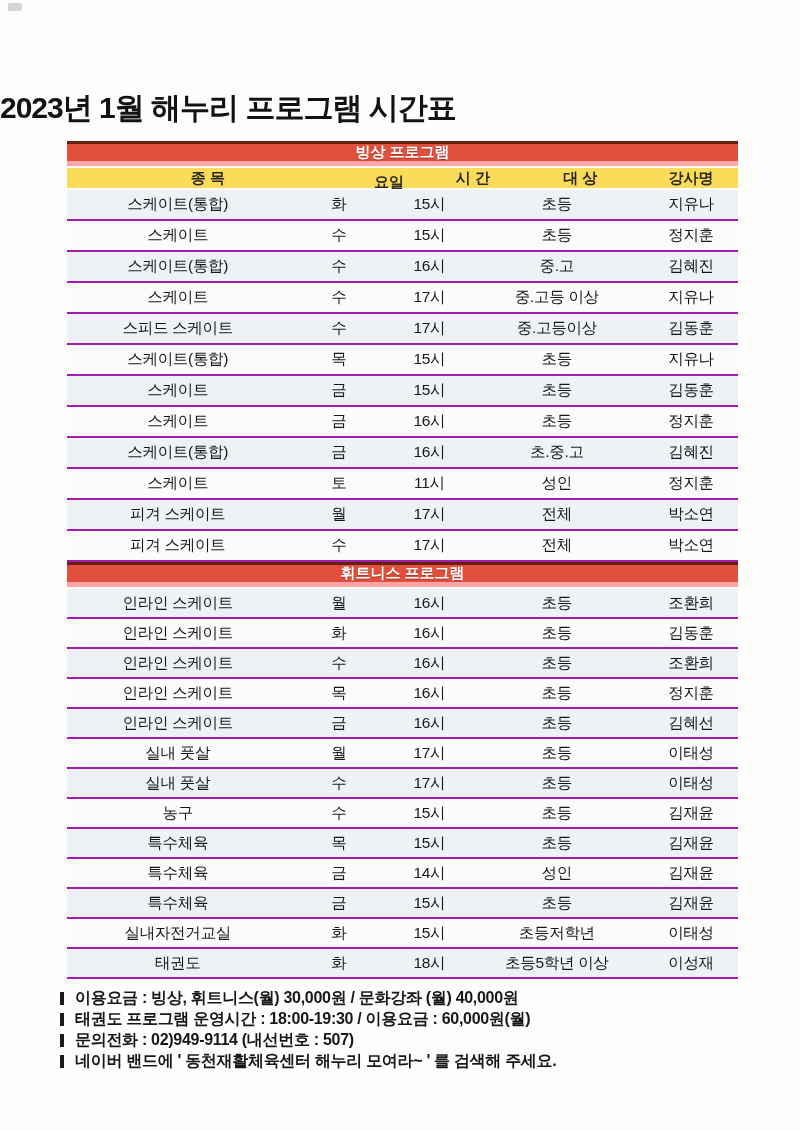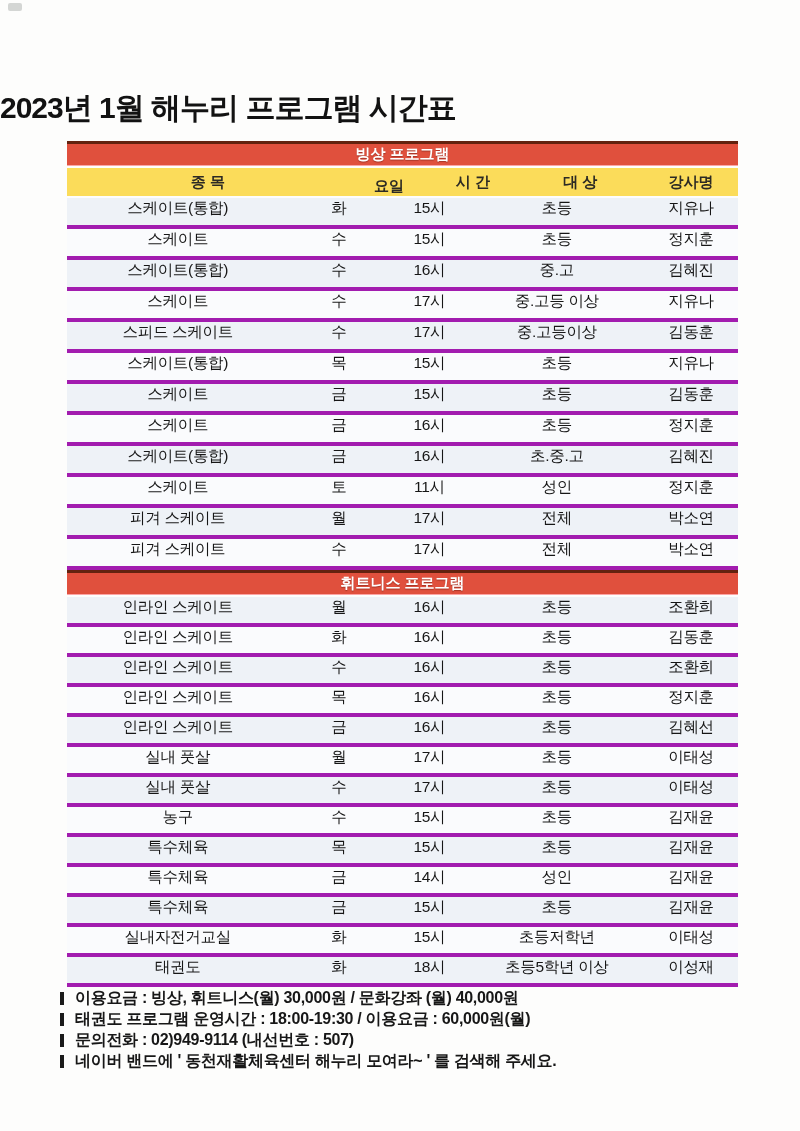--- a/index.html
+++ b/index.html
@@ -22,51 +22,51 @@
   }
   .table-wrap {
     position:absolute;
     top:141px; left:67px;
     width:671px;
   }
   .section-bar {
     height:25px;
     background:var(--bar-bg,#e0503d);
     border-top:3px solid var(--bar-border,#63220f);
-    border-bottom:1px solid #fca5a5;
+    border-bottom:5px solid #fca5a5;
     display:flex; align-items:center; justify-content:center;
     color:#ffffff;
     font-size:15px;
     font-weight:700;
     margin-bottom:2px;
     text-shadow:0 1px 1px rgba(90,20,10,0.45);
   }
   .col-header {
-    height:28px;
+    height:20px;
     background:var(--colhdr-bg,#fbdc5a);
     display:flex; align-items:center;
     font-size:15px;
     font-weight:700;
     color:#2c2a24;
     margin-bottom:2px;
   }
   .col-header .hcell { text-align:center; }
   .hcell.h0 { width:42%; }
   .hcell.h1 { width:12%;margin-top:8px; }
   .hcell.h2 { width:13%; }
   .hcell.h3 { width:19%; }
   .hcell.h4 { width:14%; }
   .rows { width:100%; }
   .trow {
-    display:flex; align-items:flex-start;
+    display:flex; align-items:center;
     height:31px;
     font-size:15.5px;
     color:#161616;
     background:#fafbfd;
-    border-bottom:4px solid #a21caf;
+    border-bottom:2px solid #a21caf;
   }
   .section-1 .trow { height:30px; }
   .trow:nth-child(odd) { background:var(--stripe,#eef2f7); }
   .tcell { text-align:center; letter-spacing:-0.3px; }
   .tcell.c0 { width:33%; }
   .tcell.c1 { width:15%; }
   .tcell.c2 { width:12%; }
   .tcell.c3 { width:26%; }
   .tcell.c4 { width:14%; }
   .notes {

